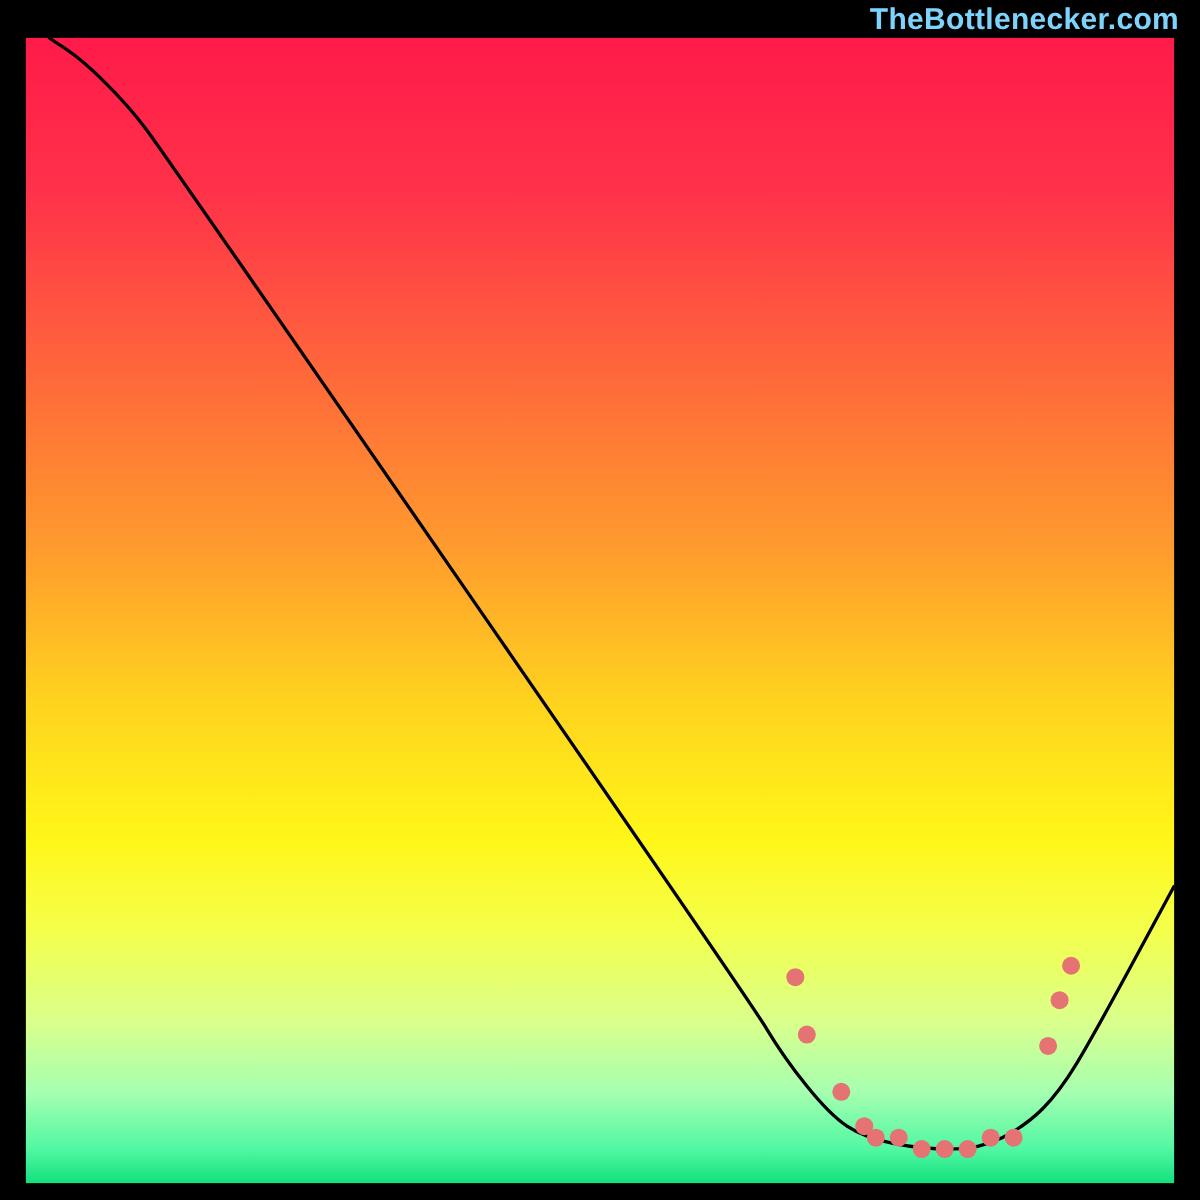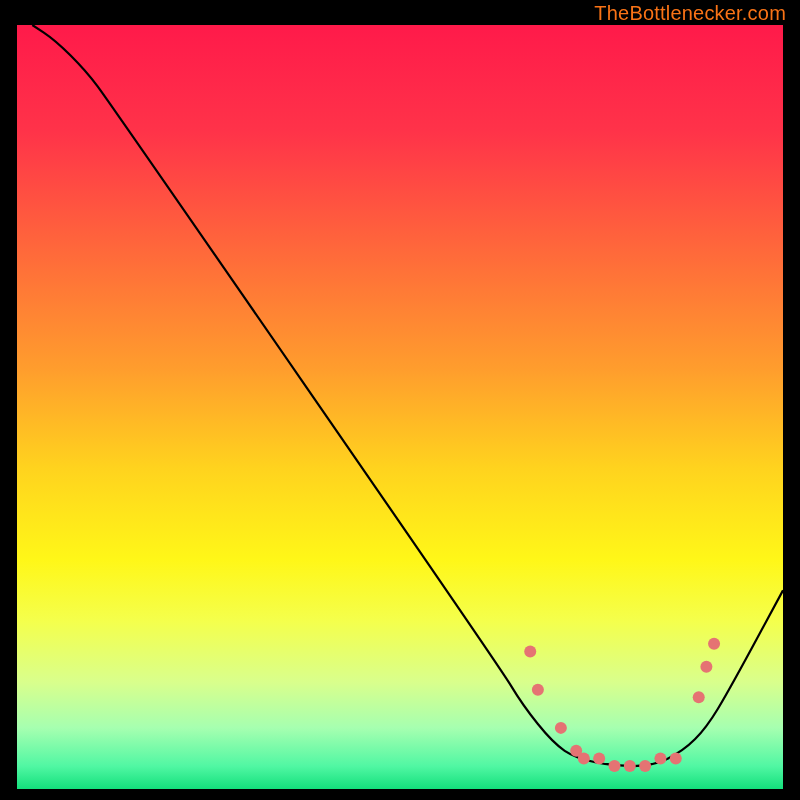--- a/index.html
+++ b/index.html
@@ -44,24 +44,24 @@
     position: absolute;
     left: 0;
     top: 0;
     width: 100%;
     height: 100%;
   }
   .watermark {
     position: absolute;
     top: 2px;
     right: 14px;
-    color: #f97316;
+    color: #7dd3fc;
     font-size: 20px;
     letter-spacing: 0.2px;
-    font-weight: 400;
+    font-weight: 700;
   }
 </style>
 </head>
 <body>
 
 <div class="frame">
 
   <div class="watermark">TheBottlenecker.com</div>
 
   <div class="plot-border"></div>

